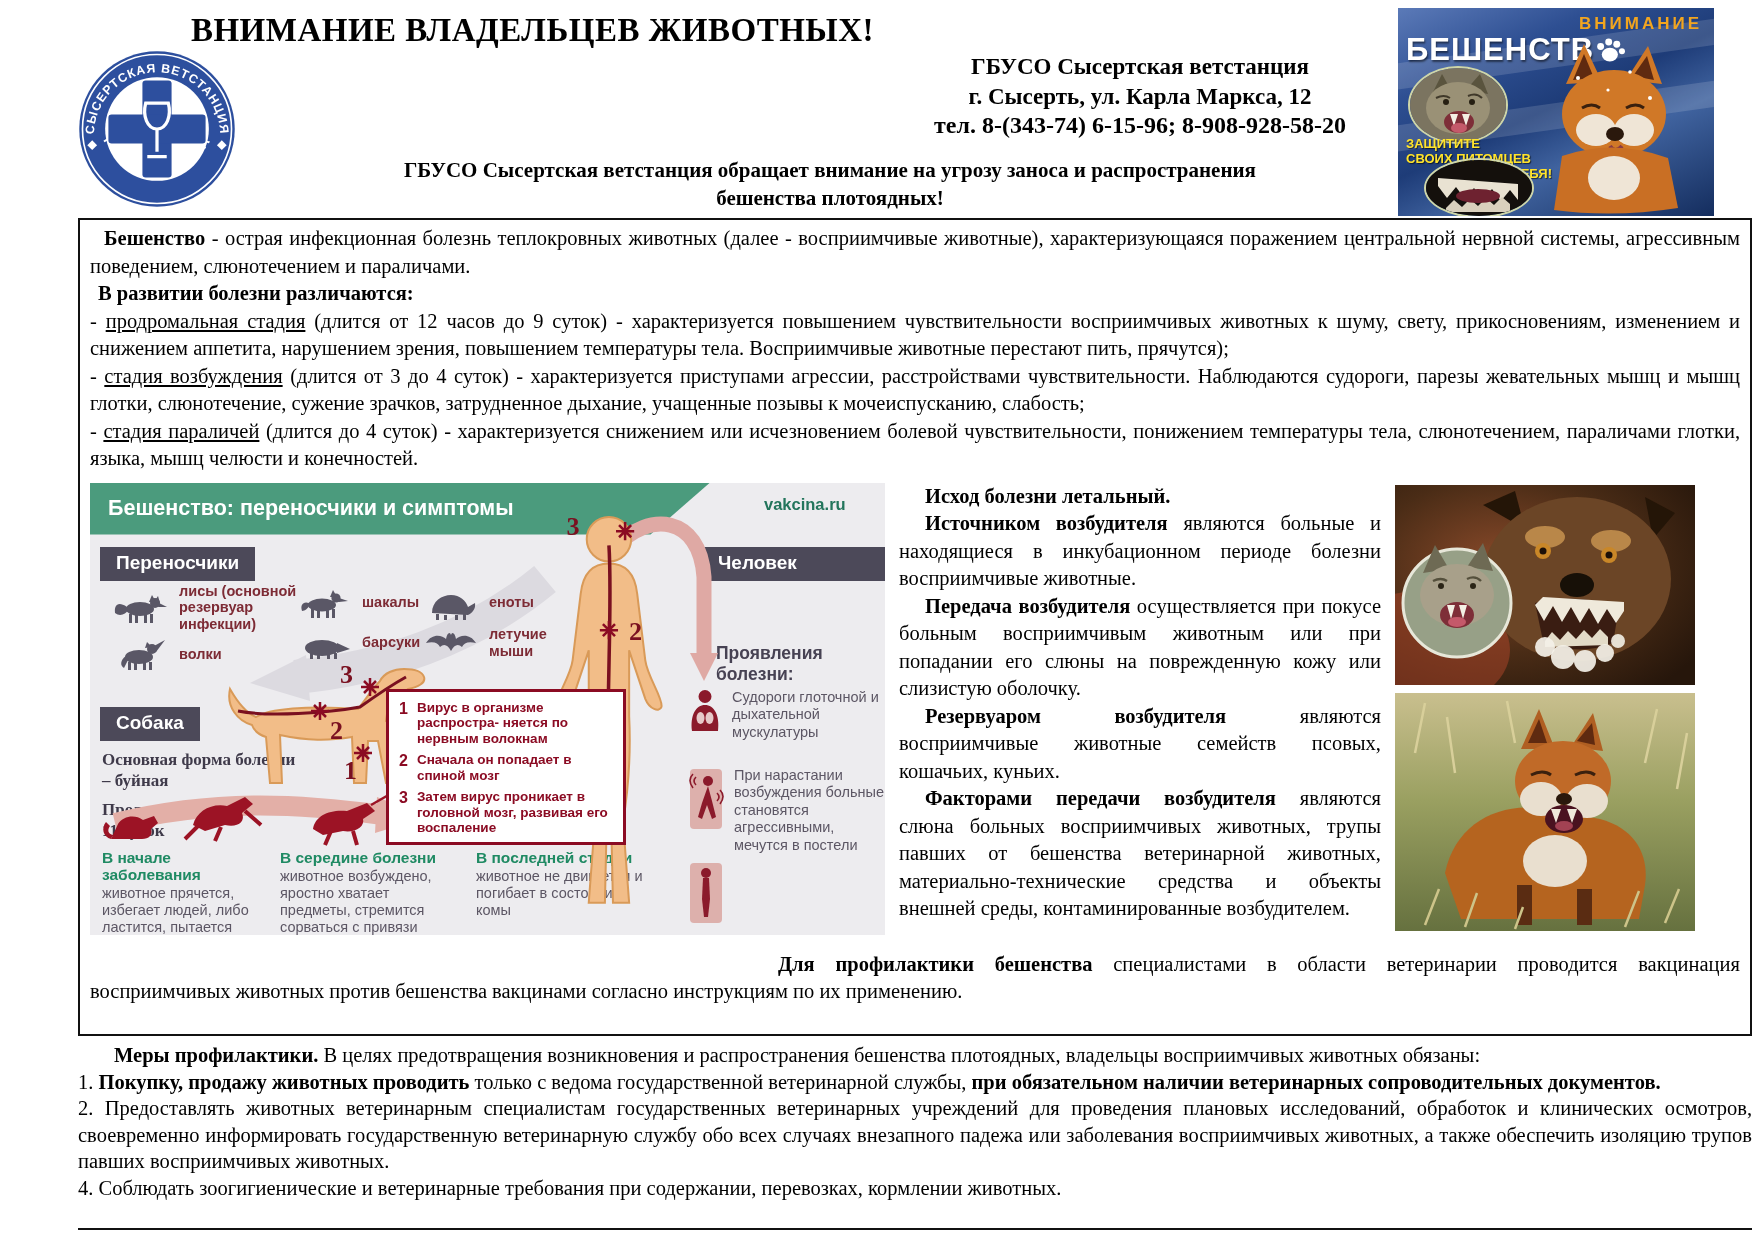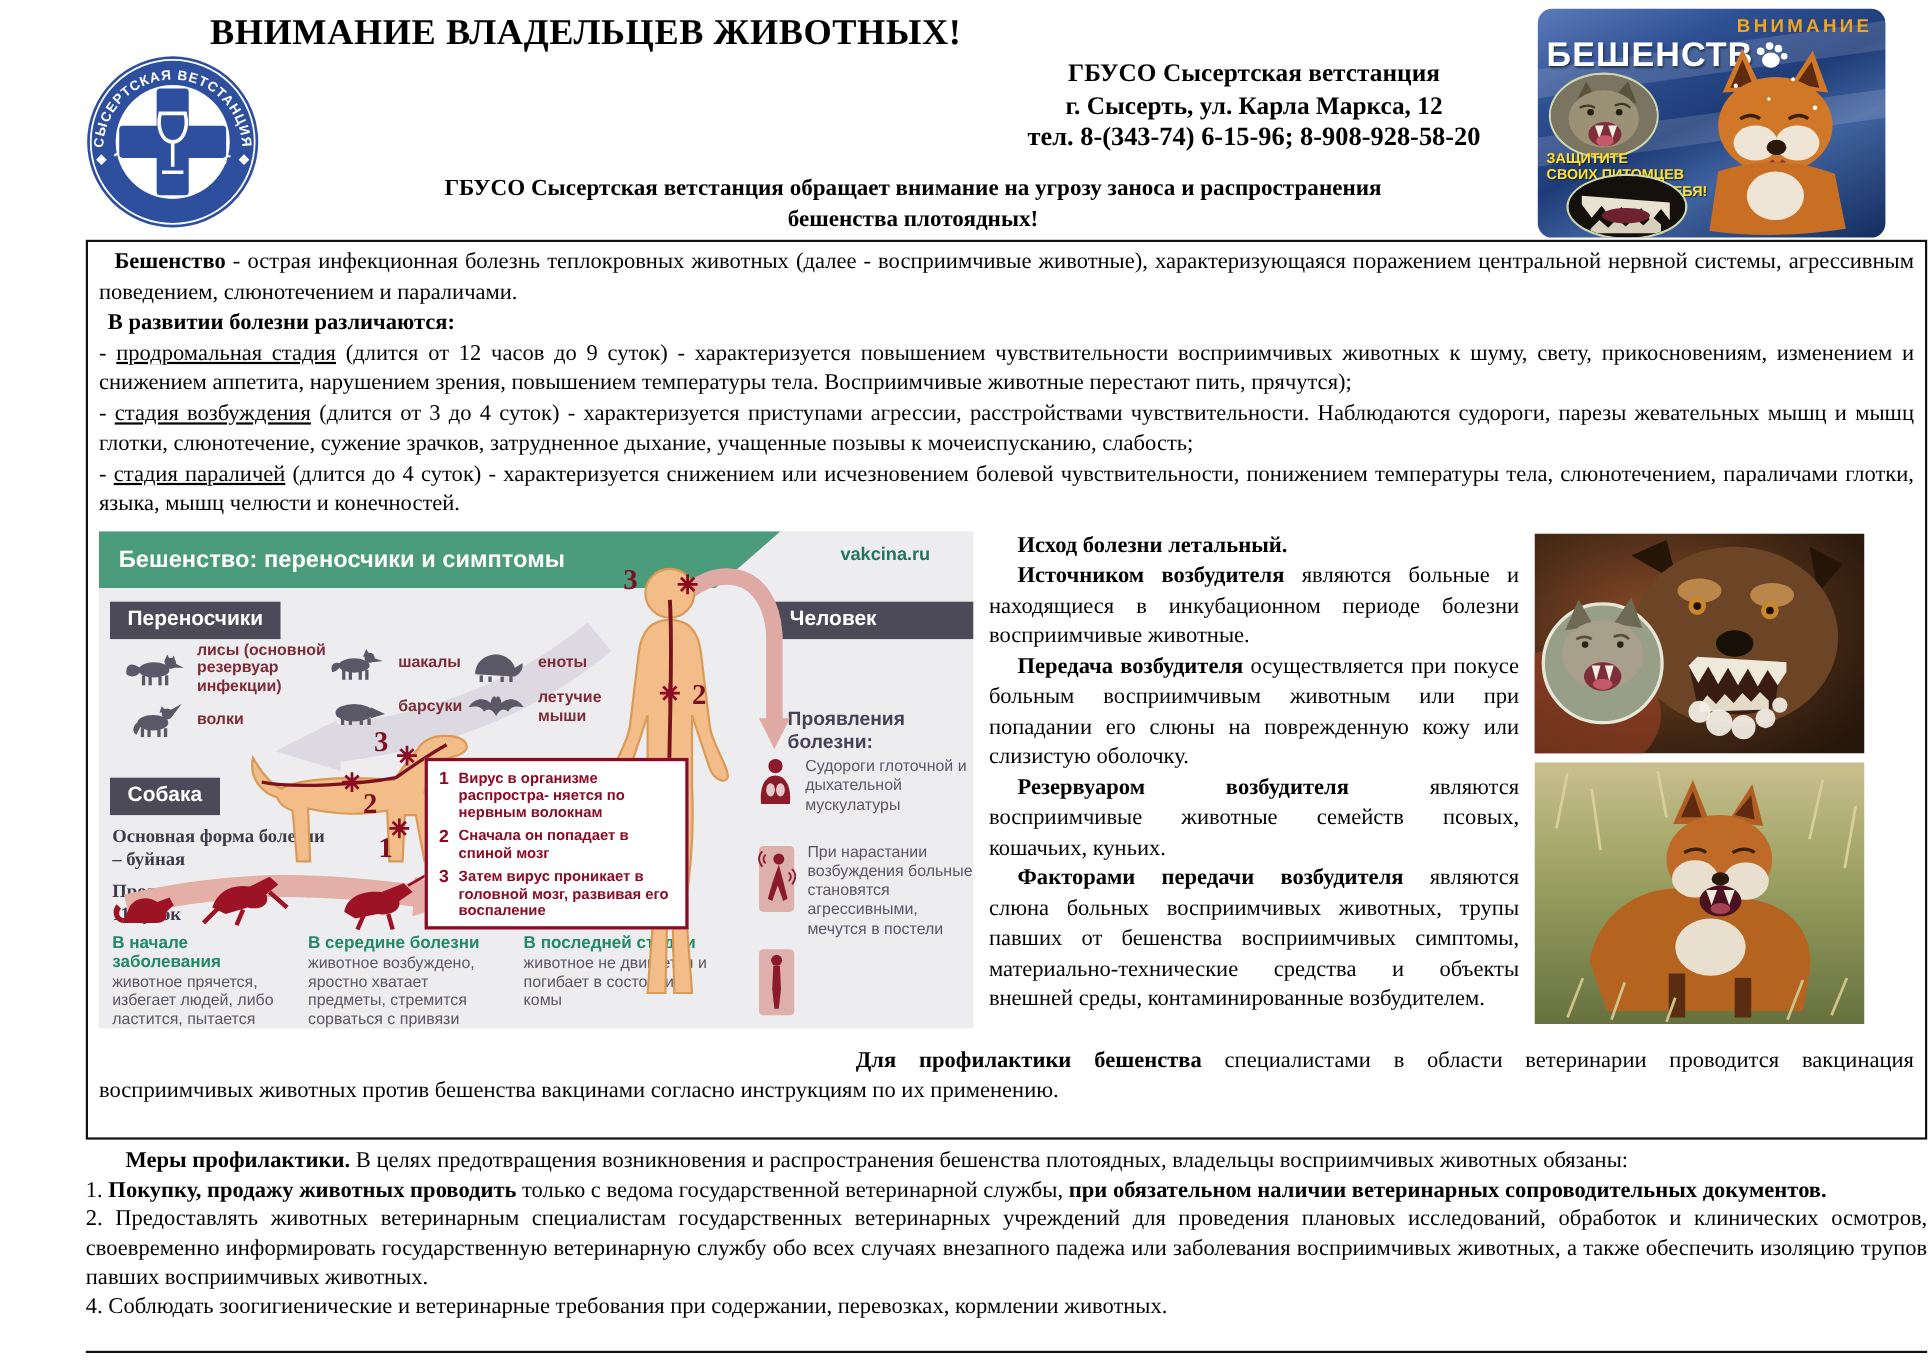--- a/index.html
+++ b/index.html
@@ -10,21 +10,21 @@
               font-size:33px;font-weight:bold;letter-spacing:.5px;}
   .contact{position:absolute;left:905px;top:52px;width:470px;text-align:center;font-weight:bold;}
   .contact .l12{font-size:23px;line-height:30px;}
   .contact .l3{font-size:24px;line-height:27px;}
   .subtitle{position:absolute;left:295px;top:156px;width:1070px;text-align:center;
             font-weight:bold;font-size:21px;line-height:28px;}
   .logo{position:absolute;left:76px;top:48px;width:162px;height:162px;}
   
   .poster{position:absolute;left:1398px;top:8px;width:316px;height:208px;overflow:hidden;
           background:linear-gradient(155deg,#5b7ab8 0%,#2e4f92 26%,#1e3c78 48%,#40639f 66%,#142d5e 100%);
-          font-family:"Liberation Sans",sans-serif;border-radius:13px;}
+          font-family:"Liberation Sans",sans-serif;}
   .poster .streak{position:absolute;left:-20px;width:400px;height:26px;background:rgba(255,255,255,.14);
           transform:rotate(-8deg);}
   .poster .attention{position:absolute;top:6px;right:12px;color:#f2a51f;font-weight:bold;
           font-size:17px;letter-spacing:3px;}
   .poster .ptitle{position:absolute;top:24px;left:8px;color:#fff;font-weight:bold;font-size:31px;
           letter-spacing:1px;display:flex;align-items:center;gap:2px;text-shadow:1px 2px 2px rgba(0,0,0,.5);}
   .poster .slogan{position:absolute;top:128px;left:8px;width:160px;color:#ffe32b;font-weight:bold;
           font-size:13px;line-height:15px;text-shadow:1px 1px 1px rgba(0,0,0,.6);}
   .poster .slogan .r{display:block;text-align:right;padding-right:14px;}
   .poster .oval{position:absolute;border-radius:50%;overflow:hidden;border:2px solid #cfd6a8;}
@@ -397,21 +397,21 @@
           <span class="sttl">В последней стадии</span>
           <span>животное не двигается и погибает в состоянии комы</span>
         </div>
       </div>
 
       <div class="rcol">
         <p class="t outcome">Исход болезни летальный.</p>
         <p class="t"><b>Источником возбудителя</b><span> являются больные и находящиеся в инкубационном периоде болезни восприимчивые животные.</span></p>
         <p class="t"><b>Передача возбудителя</b><span> осуществляется при покусе больным восприимчивым животным или при попадании его слюны на поврежденную кожу или слизистую оболочку.</span></p>
         <p class="t"><b>Резервуаром возбудителя</b><span> являются восприимчивые животные семейств псовых, кошачьих, куньих.</span></p>
-        <p class="t"><b>Факторами передачи возбудителя</b><span> являются слюна больных восприимчивых животных, трупы павших от бешенства восприимчивых симптомы, материально-технические средства и объекты внешней среды, контаминированные возбудителем.</span></p>
+        <p class="t"><b>Факторами передачи возбудителя</b><span> являются слюна больных восприимчивых животных, трупы павших от бешенства ветеринарной животных, материально-технические средства и объекты внешней среды, контаминированные возбудителем.</span></p>
       </div>
 
       <div class="photos">
         <svg width="300" height="200" viewBox="0 0 300 200">
           <defs>
             <radialGradient id="bgdog" cx="35%" cy="40%" r="80%">
               <stop offset="0%" stop-color="#8a4a2a"></stop>
                 <stop offset="55%" stop-color="#4a2c16"></stop>
                 <stop offset="100%" stop-color="#26160b"></stop>
             </radialGradient>

